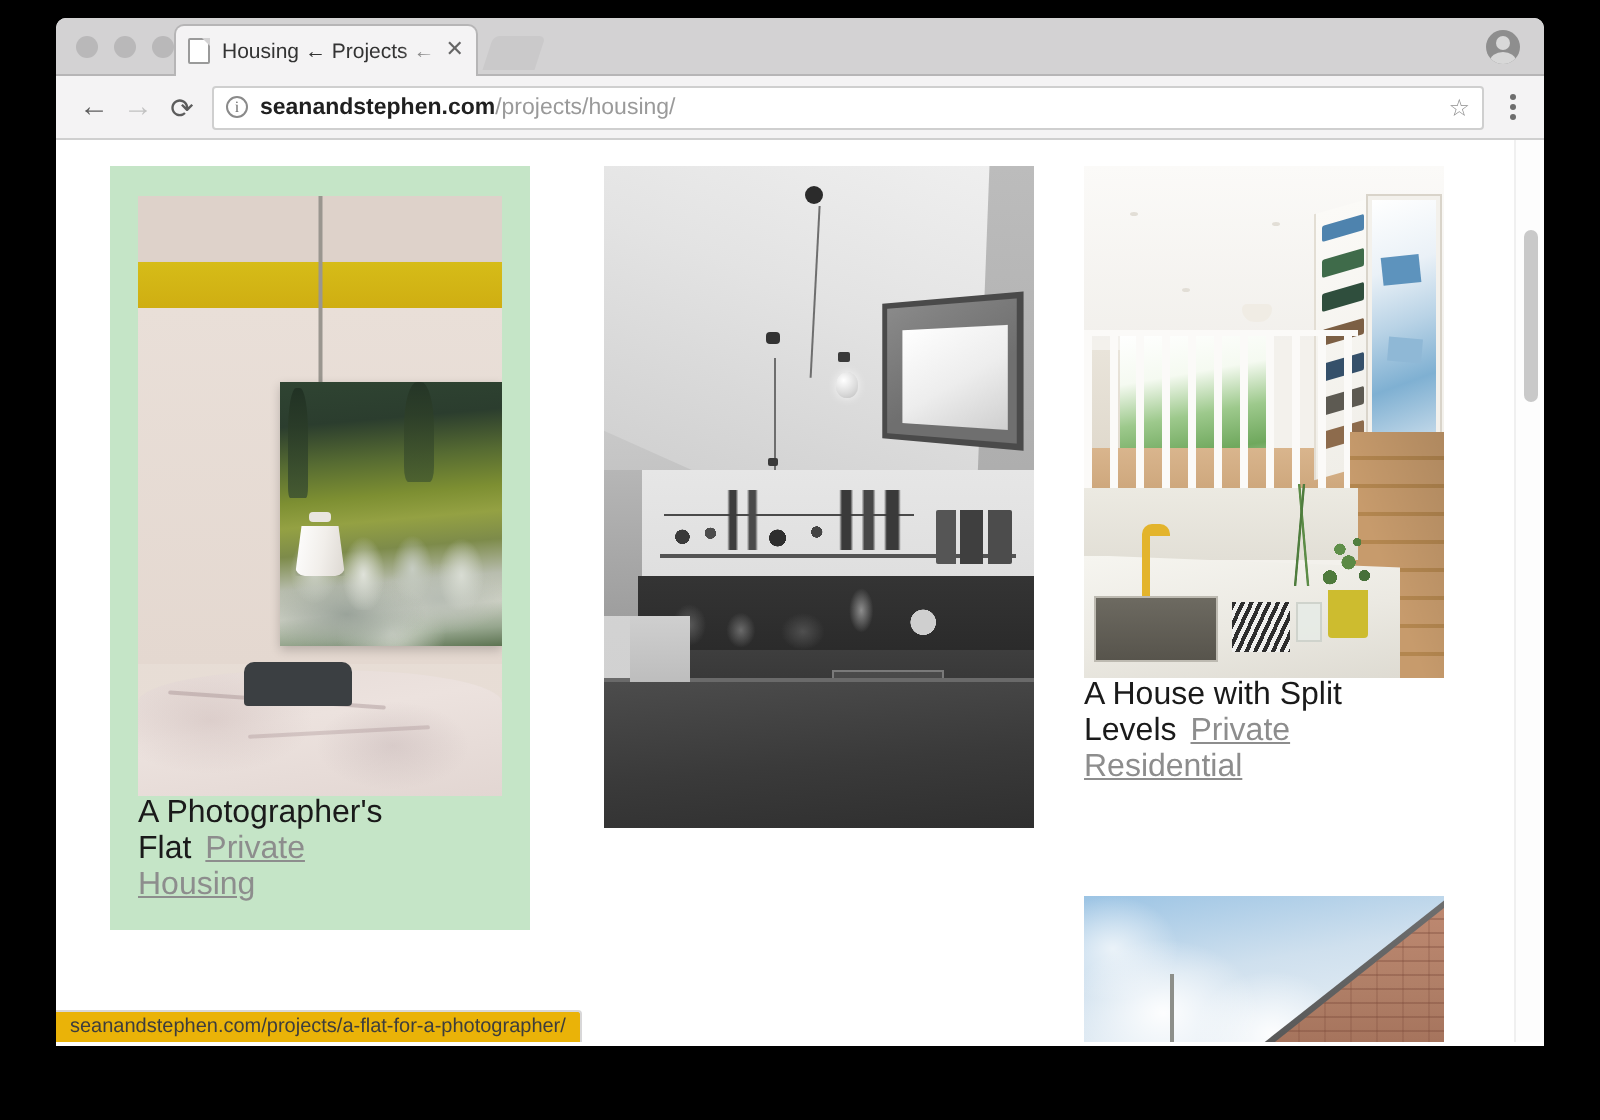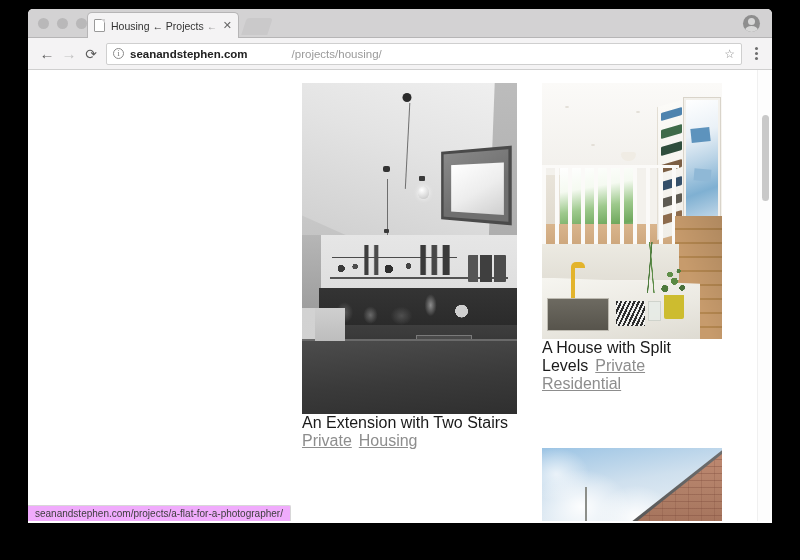--- a/index.html
+++ b/index.html
@@ -131,21 +131,21 @@
   }
   .info-icon {
     width: 11px; height: 11px;
     border: 1px solid #8a8a8a; border-radius: 50%;
     color: #6f6f6f; font-size: 8px; line-height: 10px;
     text-align: center; font-family: "Liberation Serif", serif;
     flex: 0 0 auto;
   }
   .url { margin-left: 6px; font-size: 11.5px; white-space: nowrap; }
   .url .host { color: #202020; font-weight: bold; }
-  .url .path { color: #9a9a9a; padding-left: 44px; }
+  .url .path { color: #9a9a9a; }
   .star-icon {
     position: absolute; right: 6px; top: 4px;
     font-size: 12px; color: #8f8f8f; line-height: 1;
   }
   .menu-icon {
     width: 16px; flex: 0 0 auto;
     display: flex; flex-direction: column; align-items: center; gap: 2px;
   }
   .menu-icon i { width: 3px; height: 3px; border-radius: 50%; background: #6d6d6d; display: block; }
 
@@ -209,21 +209,21 @@
     width: 7px; height: 86px;
     background: #c9c9c9;
     border-radius: 4px;
   }
 
   
   .status-bar {
     position: absolute;
     left: 0; bottom: 0;
     height: 16px;
-    background: #f0abfc;
+    background: #eab308;
     border-top: 1px solid #d8d7d8;
     border-right: 1px solid #d8d7d8;
     border-radius: 0 2px 0 0;
     padding: 0 7px;
     display: flex; align-items: center;
     font-size: 10px;
     color: #3d3d3d;
     max-width: 420px;
     white-space: nowrap;
   }
@@ -652,20 +652,38 @@
         <i></i>
           <i></i>
           <i></i>
       </div>
     </div>
 
     <div class="viewport">
 
       <div class="grid">
 
+        <a class="card card-1">
+          <span class="card-figure ph ph1">
+            <span class="ceiling"></span>
+            <span class="beam"></span>
+            <span class="wall"></span>
+            <span class="cord"></span>
+            <span class="painting"></span>
+            <span class="rocks"></span>
+            <span class="lamp-top"></span>
+            <span class="lamp"></span>
+            <span class="table"></span>
+            <span class="chair"></span>
+          </span>
+          <span class="card-caption">
+            <span class="card-title">A Photographer's Flat</span><span class="tag">Private</span><br>
+            <span class="tag first-of-line">Housing</span>
+          </span>
+        </a>
 
         <a class="card card-2">
           <span class="card-figure ph ph2">
             <span class="ceil"></span>
             <span class="ceil-edge"></span>
             <span class="rightwall"></span>
             <span class="window"></span>
             <span class="rosette"></span>
             <span class="wire-a"></span>
             <span class="bulb-a-cap"></span>
@@ -680,24 +698,20 @@
             <span class="utensils"></span>
             <span class="shelf"></span>
             <span class="crocks"></span>
             <span class="splash"></span>
             <span class="clutter"></span>
             <span class="counter"></span>
             <span class="oven"></span>
             <span class="island-edge"></span>
             <span class="island-notch"></span>
             <span class="island"></span>
-          </span>
-          <span class="card-caption">
-            <span class="card-title">An Extension with Two Stairs</span><br>
-            <span class="tag first-of-line">Private</span><span class="tag">Housing</span>
           </span>
         </a>
 
         <a class="card card-3">
           <span class="card-figure ph ph3">
             <span class="ceil3"></span>
             <span class="spot s1"></span>
               <span class="spot s2"></span>
               <span class="spot s3"></span>
             <span class="lowerroom"></span>

